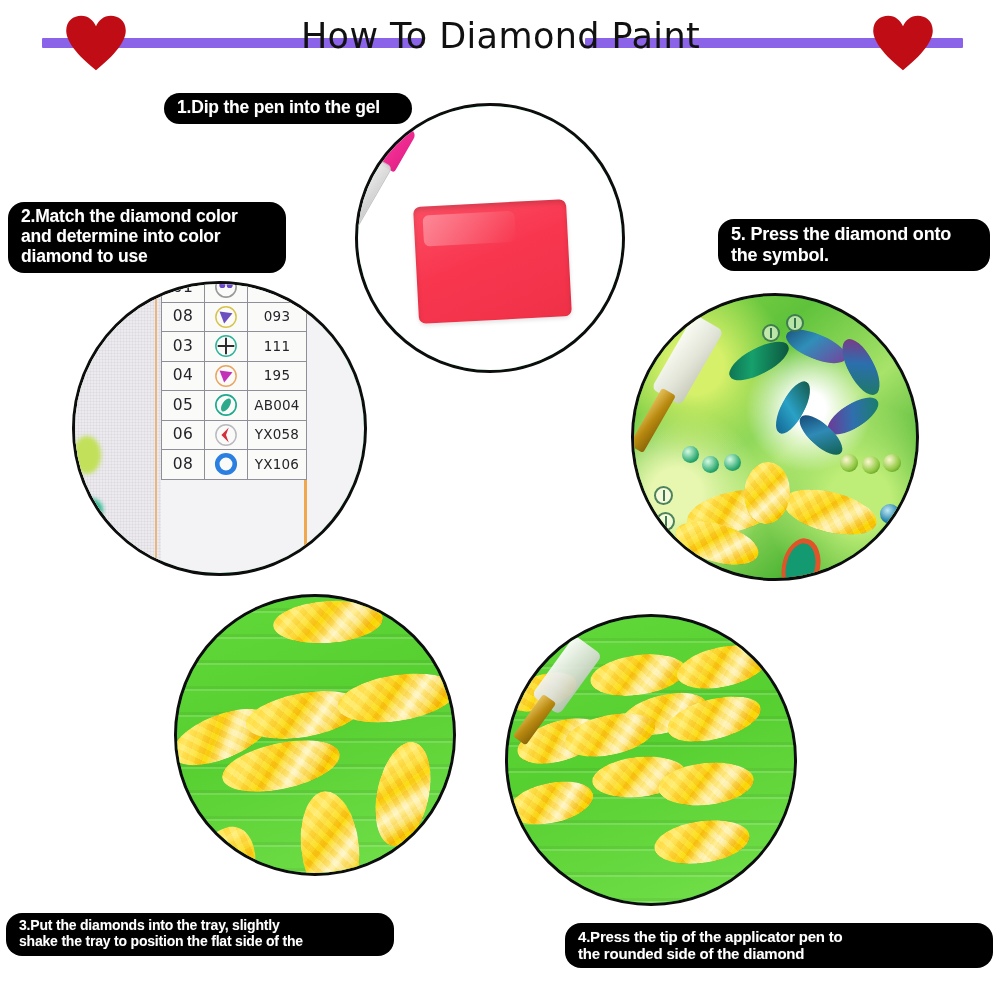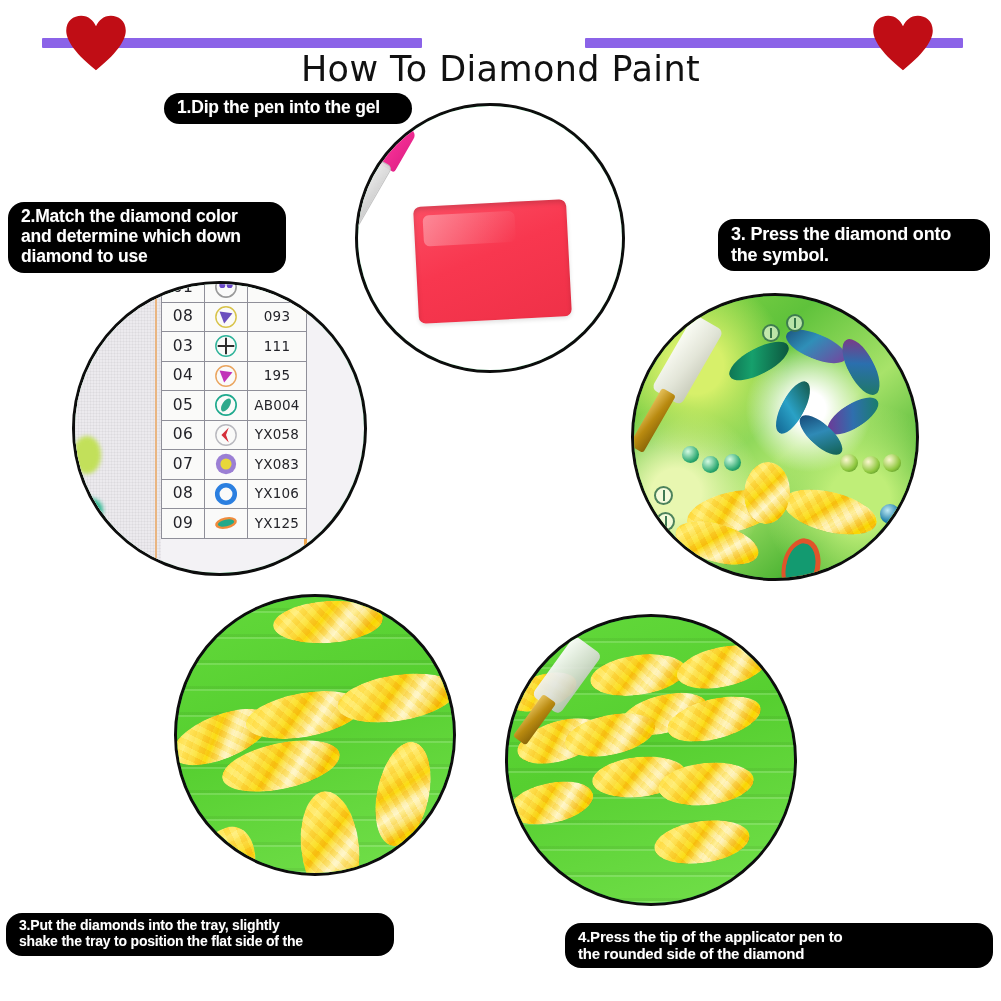--- a/index.html
+++ b/index.html
@@ -17,21 +17,20 @@
   .rule{position:absolute;top:38px;height:10px;background:#8b63e8;border-radius:1px;}
   .rule.left{left:42px;width:380px;}
   .rule.right{left:585px;width:378px;}
   .heart{position:absolute;width:62px;height:58px;top:14px;}
   .heart.left{left:65px;}
   .heart.right{left:872px;}
   .title{
     position:absolute;left:0;top:16px;width:1001px;text-align:center;
     font-size:35px;color:#111;letter-spacing:.4px;font-weight:400;
     font-family:"DejaVu Sans", sans-serif;
-    margin-top:33px;
   }
 
   
   .pill{
     position:absolute;background:#000000;color:#fff;border-radius:16px;
     font-weight:bold;line-height:1.14;letter-spacing:-.2px;
     padding:5px 13px 6px 13px;box-sizing:border-box;
     font-family:"Liberation Sans", sans-serif;
     text-shadow:0 0 1px rgba(255,255,255,.25);
     z-index:6;
@@ -189,21 +188,21 @@
       <div class="pen1">
         <div class="cap"></div>
         <div class="barrel"></div>
 
       </div>
     </div>
   </div>
 
   <div class="pill" id="pill2">
     <div>2.Match the diamond color</div>
-    <div>and determine which down</div>
+    <div>and determine into color</div>
     <div>diamond to use</div>
   </div>
 
   <div class="circ" id="circ2">
     <div class="inner">
       <div class="chartbg"></div>
       <div class="canvastex"></div>
       <div class="blob b1"></div>
       <div class="blob b2"></div>
       <div class="orangeline"></div>
@@ -278,61 +277,37 @@
        <div class="symwrap">
                   <svg viewBox="0 0 26 26" width="24" height="24">
                     <circle cx="13" cy="13" r="11" fill="none" stroke="#b9b9bf" stroke-width="1.6"></circle>
             <path d="M16 5 L8 13 L16 21 L13 13 Z" fill="#d42f3a"></path>
                   </svg>
                 </div>
      </td>
      <td class="code">YX058</td>
             </tr>
             <tr>
-              <td class="no">07</td>
-     <td class="sym">
-       <div class="symwrap">
-                  <svg viewBox="0 0 26 26" width="24" height="24">
-                    <circle cx="13" cy="13" r="11" fill="#9b7fd4"></circle>
-            <circle cx="13" cy="13" r="6" fill="#e8d83b"></circle>
-                  </svg>
-                </div>
-     </td>
-     <td class="code">YX083</td>
-            </tr>
-            <tr>
               <td class="no">08</td>
      <td class="sym">
        <div class="symwrap">
                   <svg viewBox="0 0 26 26" width="24" height="24">
                     <circle cx="13" cy="13" r="9.5" fill="none" stroke="#2b7fe0" stroke-width="5"></circle>
                   </svg>
                 </div>
      </td>
      <td class="code">YX106</td>
-            </tr>
-            <tr>
-              <td class="no">09</td>
-     <td class="sym">
-       <div class="symwrap">
-                  <svg viewBox="0 0 26 26" width="24" height="24">
-                    <ellipse cx="13" cy="13" rx="12" ry="6" fill="#ef8b3c" transform="rotate(-12 13 13)"></ellipse>
-            <ellipse cx="13" cy="13" rx="9" ry="3.6" fill="#22a98a" transform="rotate(-12 13 13)"></ellipse>
-                  </svg>
-                </div>
-     </td>
-     <td class="code">YX125</td>
             </tr>
           </tbody>
       </table>
     </div>
   </div>
 
   <div class="pill" id="pill5">
-    <div>3.  Press the diamond onto</div>
+    <div>5.  Press the diamond onto</div>
     <div>the symbol.</div>
   </div>
 
   <div class="circ" id="circ5">
     <div class="inner">
       <div class="canvas5"></div>
 
       <div class="mq" style="left:92px;top:52px;width:66px;height:26px;transform:rotate(-28deg);background:linear-gradient(120deg,#0e6b4e,#16a06c 40%,#0b4c38);"></div>
       <div class="mq" style="left:150px;top:38px;width:64px;height:25px;transform:rotate(22deg);background:linear-gradient(120deg,#1b4f7a,#2f8fb8 40%,#7a3f9c);"></div>
       <div class="mq" style="left:196px;top:58px;width:62px;height:26px;transform:rotate(62deg);background:linear-gradient(120deg,#8c2f7e,#2b6fae 45%,#1d7a5c);"></div>

